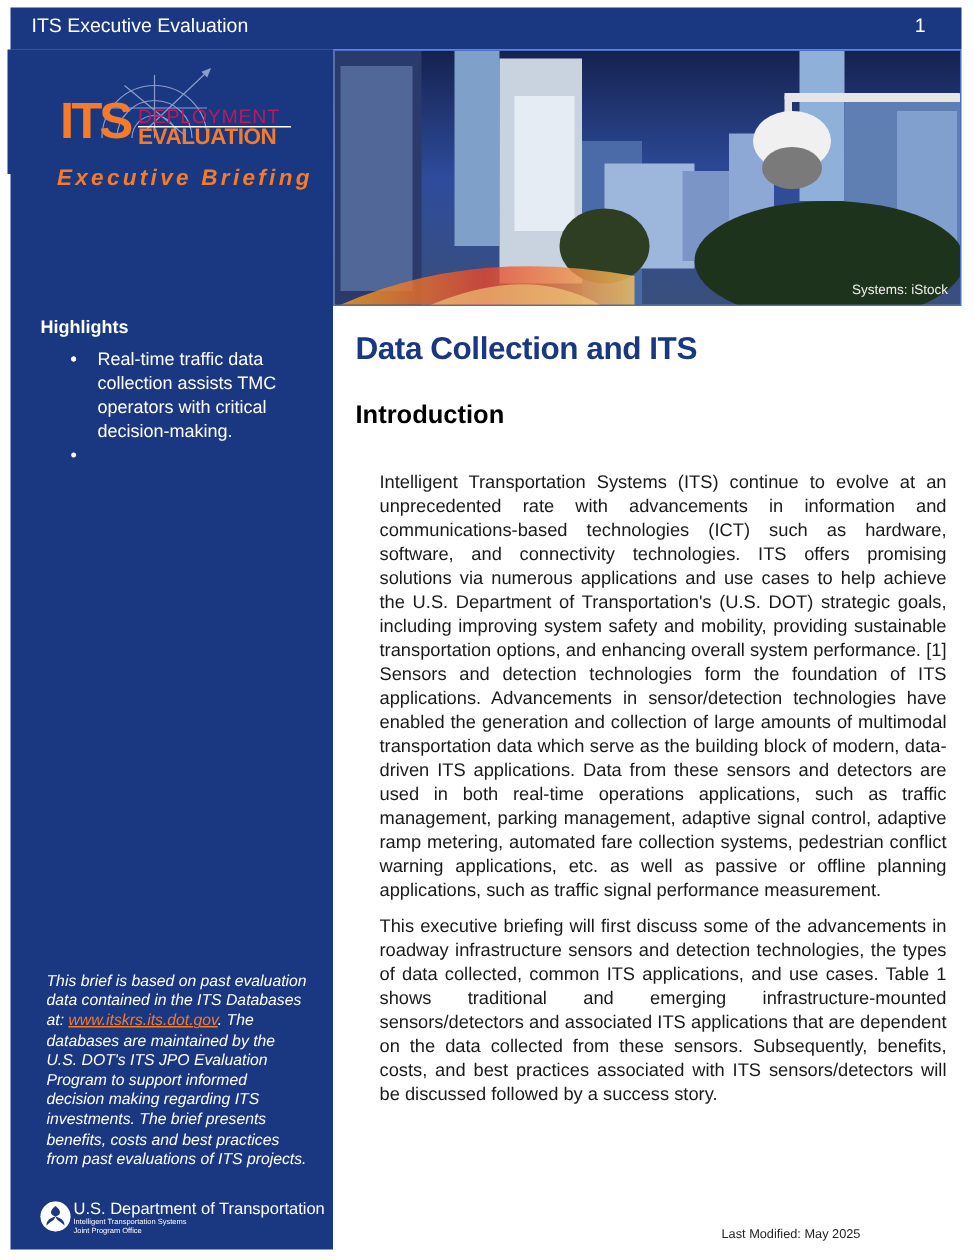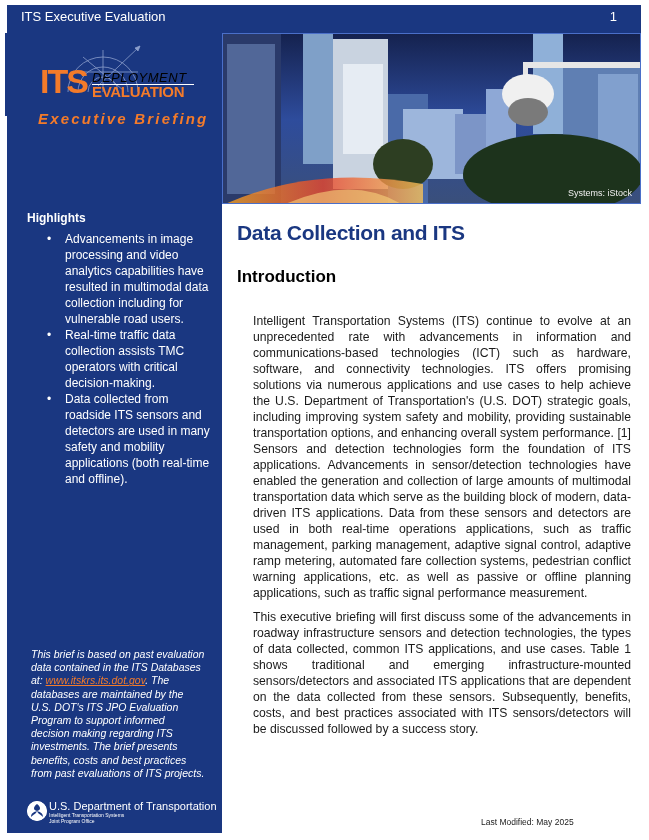--- a/index.html
+++ b/index.html
@@ -4,21 +4,21 @@
 <style>
   html, body { margin:0; padding:0; background:#ffffff; }
   body { width:649px; height:840px; position:relative; overflow:hidden; font-family:"Liberation Sans", sans-serif; }
   .header-band { position:absolute; left:7px; top:5px; width:634px; height:28px; background:#1a3781; }
   .header-title { position:absolute; left:21px; top:9px; color:#ffffff; font-size:13px; font-family:"Liberation Sans", sans-serif; }
   .page-number { position:absolute; right:32px; top:9px; color:#ffffff; font-size:13px; }
   .sidebar { position:absolute; left:7px; top:33px; width:215px; height:800px; background:#1a3781; }
   .logo-block { position:absolute; left:5px; top:33px; width:217px; height:83px; background:#1a3781; }
   .logo { position:absolute; left:40px; top:42px; width:160px; height:60px; }
   .logo-its { position:absolute; left:0; top:22px; font-size:34px; font-weight:bold; color:#f47b2a; letter-spacing:-2px; font-family:"Liberation Sans", sans-serif; line-height:34px; }
-  .logo-deploy { position:absolute; left:52px; top:29px; font-size:13px; color:#000000; letter-spacing:0.5px; line-height:14px;font-style:italic; }
+  .logo-deploy { position:absolute; left:52px; top:29px; font-size:13px; color:#be185d; letter-spacing:0.5px; line-height:14px; }
   .logo-eval { position:absolute; left:52px; top:42px; font-size:15px; font-weight:bold; color:#f47b2a; letter-spacing:-0.3px; line-height:16px; }
   .logo-underline { position:absolute; left:52px; top:42px; width:102px; height:1px; background:#ffffff; }
   .logo-radar { position:absolute; left:18px; top:0; width:90px; height:50px; }
   .exec-briefing { position:absolute; left:38px; top:110px; font-size:15px; font-style:italic; font-weight:bold; color:#f47b2a; letter-spacing:2.2px; }
   .highlights-title { position:absolute; left:27px; top:211px; color:#ffffff; font-size:12px; font-weight:bold; }
   .highlights-list { position:absolute; left:47px; top:231px; width:165px; margin:0; padding:0; list-style:none; color:#ffffff; font-size:12px; line-height:16px; }
   .highlights-list li { position:relative; padding-left:18px; margin-bottom:0; }
   .highlights-list li .bullet { position:absolute; left:0; top:0; }
   .disclaimer { position:absolute; left:31px; top:648px; width:175px; color:#ffffff; font-size:10.5px; font-style:italic; line-height:13.2px; }
   .disclaimer a { color:#f47b2a; text-decoration:underline; }
@@ -61,23 +61,23 @@
   </svg>
   <span class="logo-its">ITS</span>
   <span class="logo-deploy">DEPLOYMENT</span>
   <span class="logo-underline"></span>
   <span class="logo-eval">EVALUATION</span>
 </div>
 <div class="exec-briefing">Executive Briefing</div>
 
 <div class="highlights-title">Highlights</div>
 <ul class="highlights-list">
-  <li><span class="bullet">•</span><span>Advancements in image processing and video analytics capabilities have resulted in multimodal data collection including for vulnerable road users.</span></li>
+  <li><span class="bullet">•</span></li>
   <li><span class="bullet">•</span><span>Real-time traffic data collection assists TMC operators with critical decision-making.</span></li>
-  <li><span class="bullet">•</span><span>Data collected from roadside ITS sensors and detectors are used in many safety and mobility applications (both real-time and offline).</span></li>
+  <li><span class="bullet">•</span></li>
 </ul>
 
 <div class="disclaimer">
   <span>This brief is based on past evaluation data contained in the ITS Databases at: </span><a>www.itskrs.its.dot.gov</a><span>. The databases are maintained by the U.S. DOT's ITS JPO Evaluation Program to support informed decision making regarding ITS investments. The brief presents benefits, costs and best practices from past evaluations of ITS projects.</span>
 </div>
 
 <div class="dot-logo">
   <svg class="dot-emblem" viewBox="0 0 20 20">
     <circle cx="10" cy="10" r="10" fill="#ffffff"></circle>
     <path d="M10 3 C6 6 6 9 10 10 C7 11 4 12 4 16 C7 13 9 13 10 10 C11 13 13 13 16 16 C16 12 13 11 10 10 C14 9 14 6 10 3Z" fill="#1a3781"></path>

